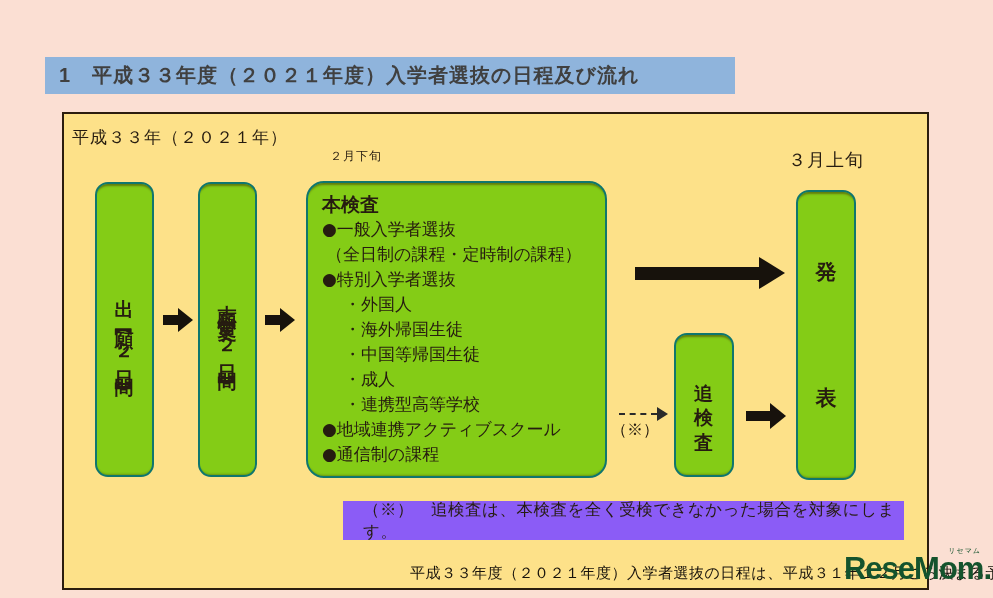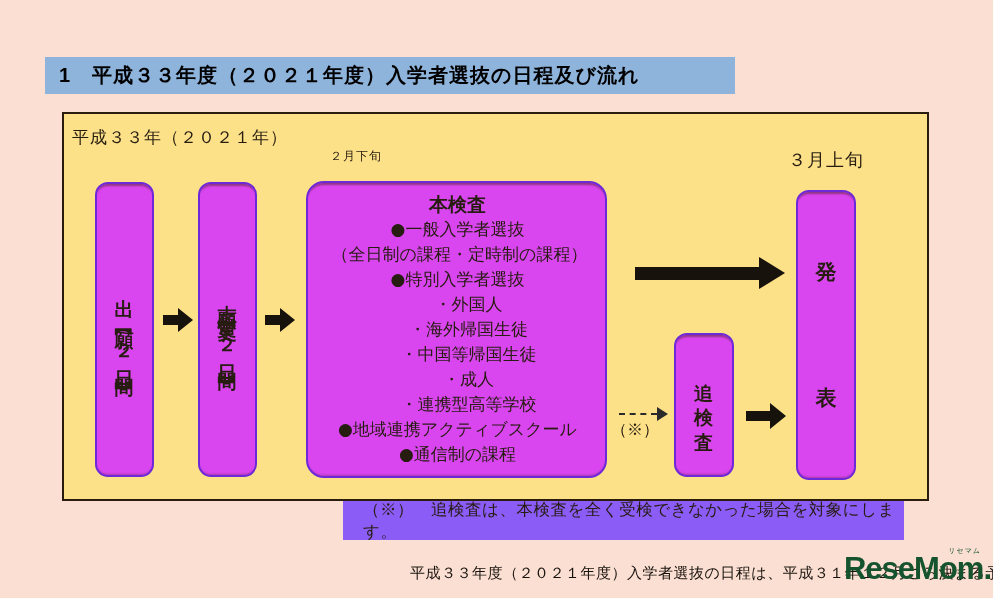--- a/index.html
+++ b/index.html
@@ -13,44 +13,44 @@
   }
 
   
   .header-bar {
     position: absolute; left: 45px; top: 57px;
     width: 690px; height: 37px;
     background: #8fb4dc;
     display: flex; align-items: center;
     padding-left: 14px;
     font-family: "Liberation Sans", sans-serif;
-    font-weight: bold; font-size: 20px; color: #000000;
+    font-weight: bold; font-size: 20px; color: #404040;
     letter-spacing: 1px;
   }
 
   
   .panel {
     position: absolute; left: 62px; top: 112px;
-    width: 867px; height: 389px;
+    width: 867px; height: 478px;
     background: #fde189;
     border: 2px solid #2b1d0e;
     text-decoration: underline;
   }
   .era-label   { position: absolute; left: 8px;   top: 12px; font-size: 17px; letter-spacing: 1px; }
   .feb-label   { position: absolute; left: 266px; top: 34px; font-size: 12px; letter-spacing: 1px; }
   .mar-label   { position: absolute; left: 724px; top: 34px; font-size: 18px; letter-spacing: 1px; }
 
   
   .obox {
     position: absolute;
-    background: #d946ef;
-    border: 2px solid #6d28d9;
+    background: #84cc16;
+    border: 2px solid #0f766e;
     border-radius: 13px;
     box-shadow: inset 0 4px 2px -2px rgba(60,30,0,.45), inset 0 -3px 2px -2px rgba(60,30,0,.3);
-    display: flex; align-items: center; justify-content: center; text-align: center;
+    display: flex; align-items: center; justify-content: center;
   }
   .vtext {
     writing-mode: vertical-rl;
     text-orientation: mixed;
     font-size: 19px; font-weight: 600;
     letter-spacing: 7px;
     line-height: 1;
   }
   .box-app    { left: 31px;  top: 68px;  width: 59px;  height: 295px; }
   .box-change { left: 134px; top: 68px;  width: 59px;  height: 295px; }

